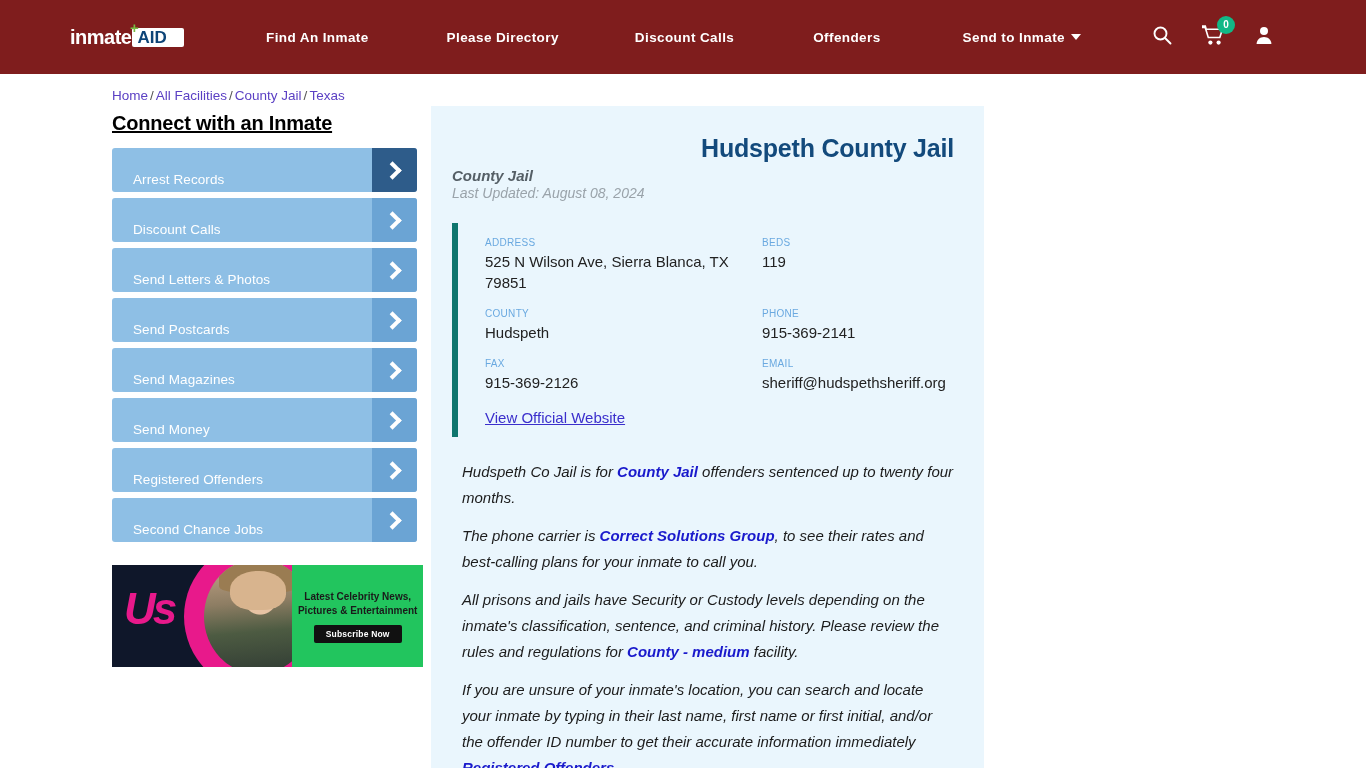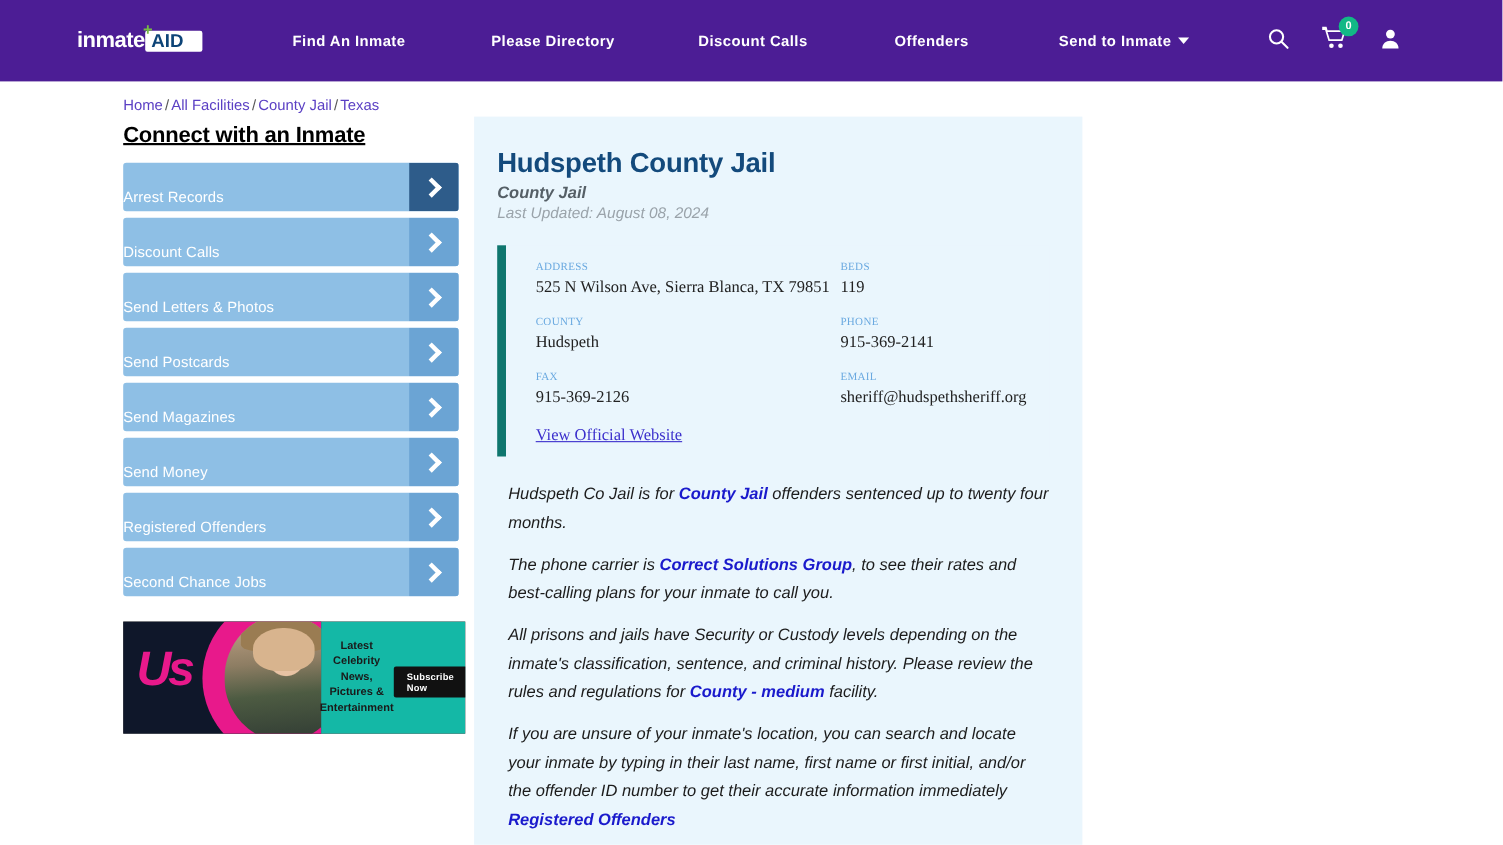--- a/index.html
+++ b/index.html
@@ -9,21 +9,21 @@
     width: 1366px;
     height: 768px;
     overflow: hidden;
     background: #ffffff;
     font-family: "Liberation Sans", sans-serif;
   }
 
   
   .site-header {
     height: 74px;
-    background: #4c1d95;
+    background: #7f1d1d;
     display: flex;
     align-items: center;
     padding: 0 30px 0 70px;
     position: relative;
   }
 
   .logo {
     width: 120px;
     height: 26px;
     display: flex;
@@ -164,20 +164,21 @@
     margin-bottom: 6px;
     background: #8ebfe5;
     border-radius: 3px;
     overflow: hidden;
     cursor: pointer;
   }
   .side-btn-label {
     flex: 1;
     display: flex;
     align-items: center;
+    padding-left: 21px;
     color: #ffffff;
     font-size: 13.5px;
     letter-spacing: 0.1px;
     margin-top: 18px;
   }
   .side-btn-arrow {
     width: 45px;
     background: #6ba4d4;
     display: flex;
     align-items: center;
@@ -255,23 +256,23 @@
   .ad-photo:before {
     content: "";
     position: absolute;
     left: 14%; top: 3%;
     width: 72%; height: 26%;
     border-radius: 50% 50% 20% 20%;
     background: #9a7c52;
   }
   .ad-right {
     width: 42%;
-    background: #14b8a6;
-    display: flex;
-    flex-direction: row;
+    background: #22c55e;
+    display: flex;
+    flex-direction: column;
     align-items: center;
     justify-content: center;
     padding: 6px 4px;
     z-index: 3;
   }
   .ad-copy {
     font-size: 10px;
     font-weight: bold;
     color: #1a1a1a;
     text-align: center;
@@ -296,41 +297,41 @@
     min-height: 656px;
     padding: 26px 30px 20px 21px;
   }
 
   .facility-title {
     font-size: 25px;
     font-weight: bold;
     color: #134a7c;
     line-height: 32px;
     letter-spacing: -0.2px;
+    text-align: right;
   }
   .facility-sub {
     font-size: 15px;
     font-weight: bold;
     font-style: italic;
     color: #555f66;
     margin-top: 3px;
   }
   .facility-updated {
     font-size: 14px;
     font-style: italic;
     color: #9aa3aa;
     margin-top: 1px;
   }
 
   .info-card {
     margin-top: 22px;
-    border-left: 8px solid #0f766e;
+    border-left: 6px solid #0f766e;
     padding: 13px 0 10px 27px;
     background: #eaf6fd;
-    font-family: Liberation Serif, serif;
   }
   .info-grid {
     display: grid;
     grid-template-columns: 277px 1fr;
     row-gap: 14px;
   }
   .info-label {
     font-size: 10px;
     color: #6aa9e0;
     letter-spacing: 0.3px;

